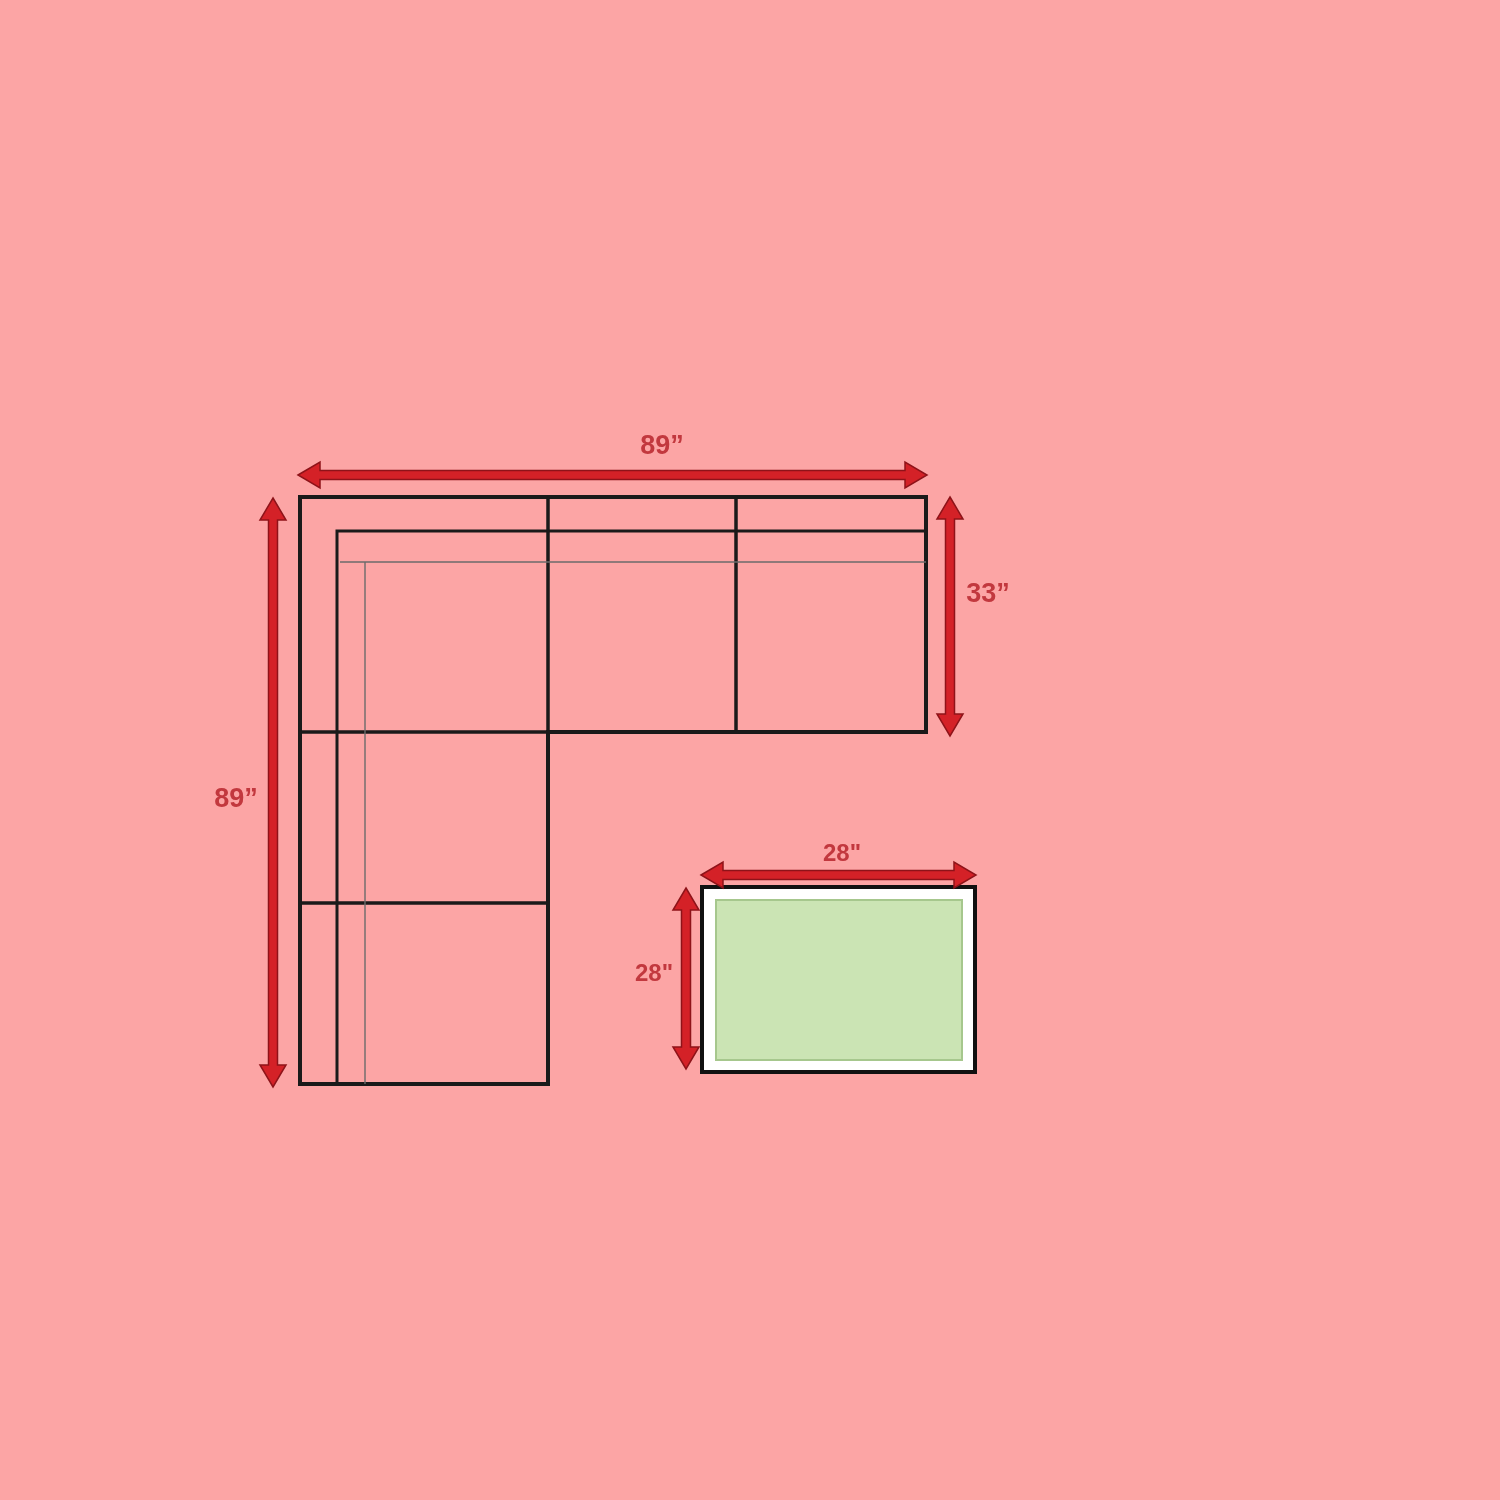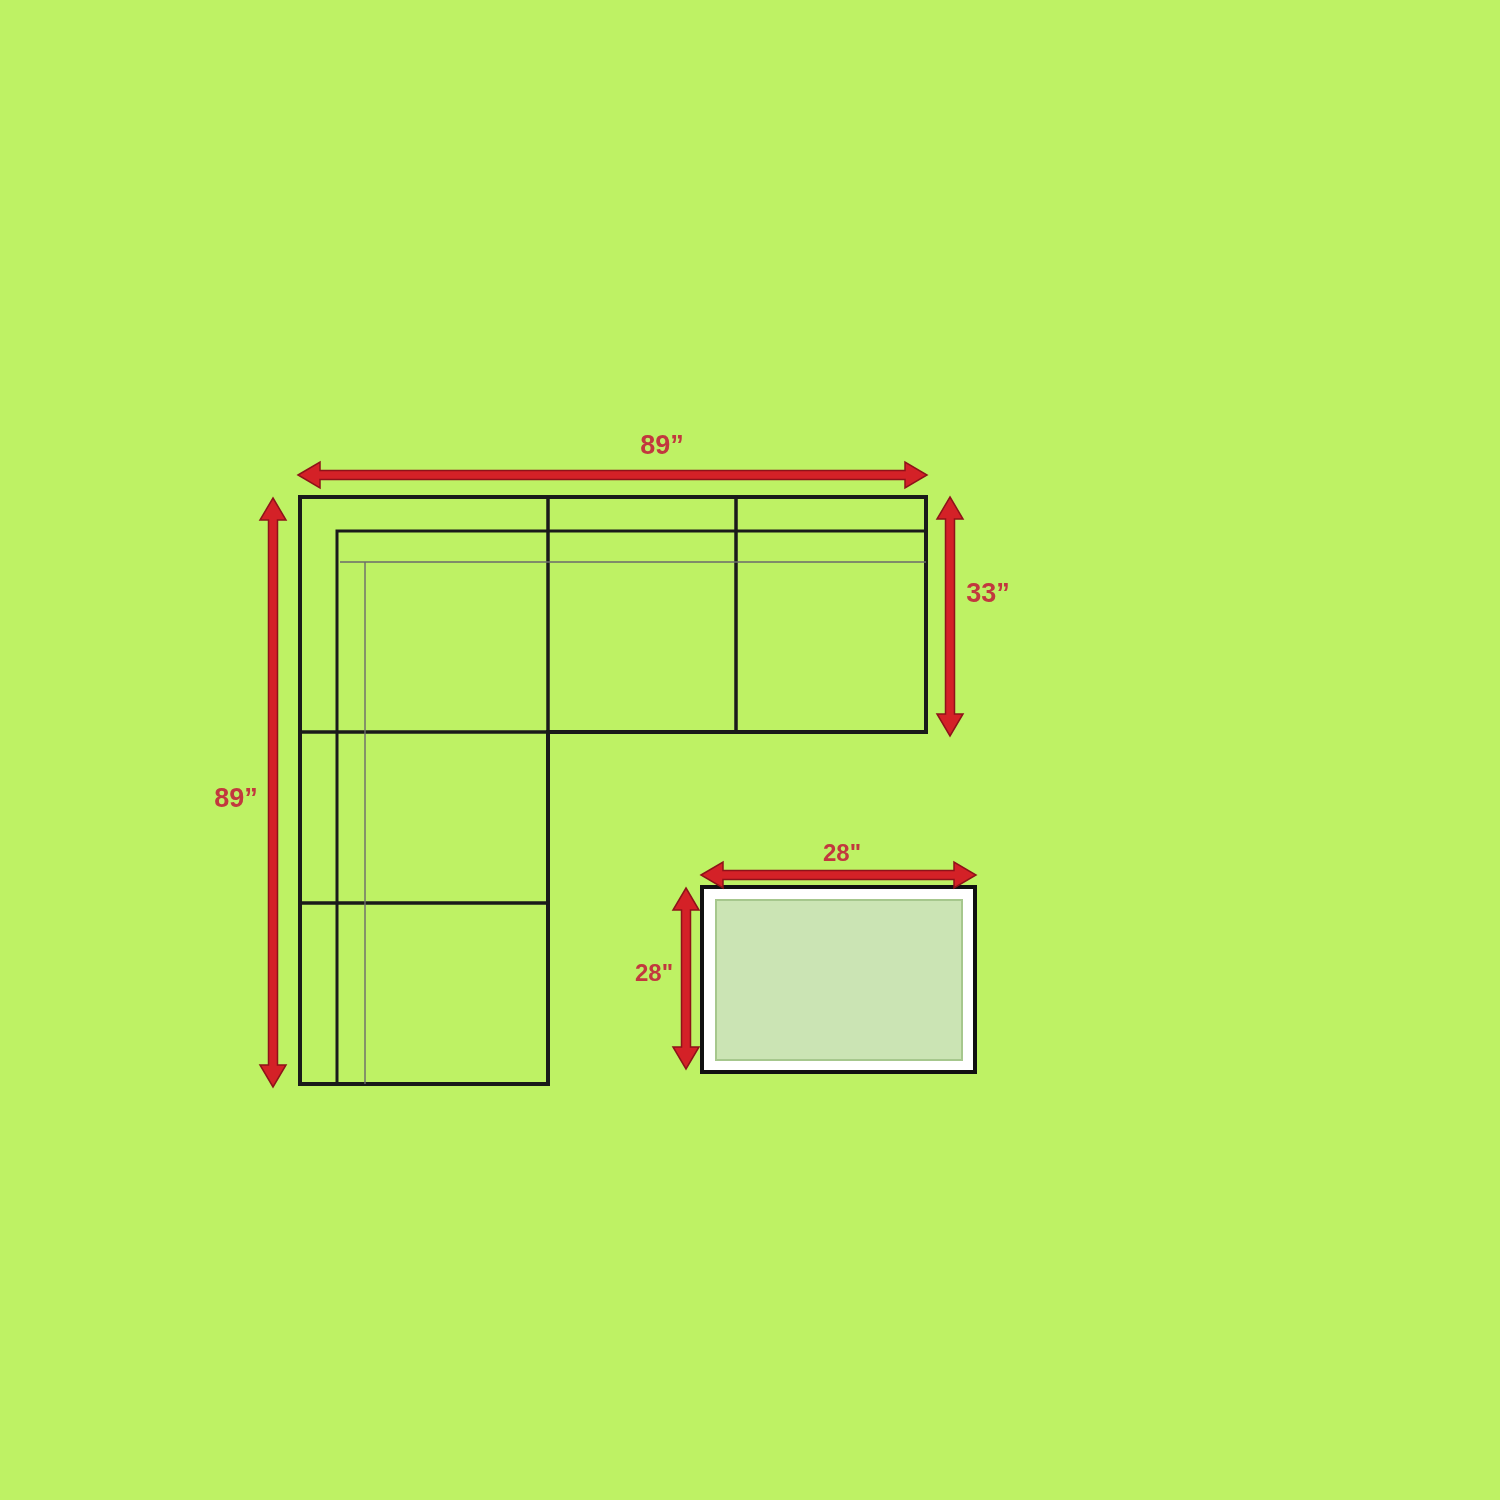--- a/index.html
+++ b/index.html
@@ -4,21 +4,21 @@
 <style>
   html, body {
     margin: 0;
     padding: 0;
     background: #ffffff;
   }
   .canvas {
     position: relative;
     width: 1500px;
     height: 1500px;
-    background: #bef264;
+    background: #fca5a5;
     overflow: hidden;
     font-family: "Liberation Sans", sans-serif;
   }
   svg.diagram {
     position: absolute;
     left: 0;
     top: 0;
     width: 1500px;
     height: 1500px;
   }

